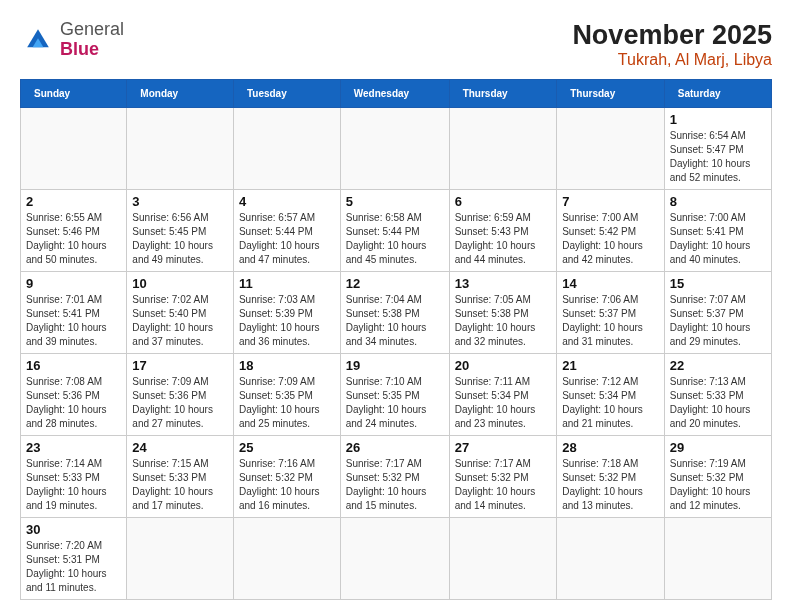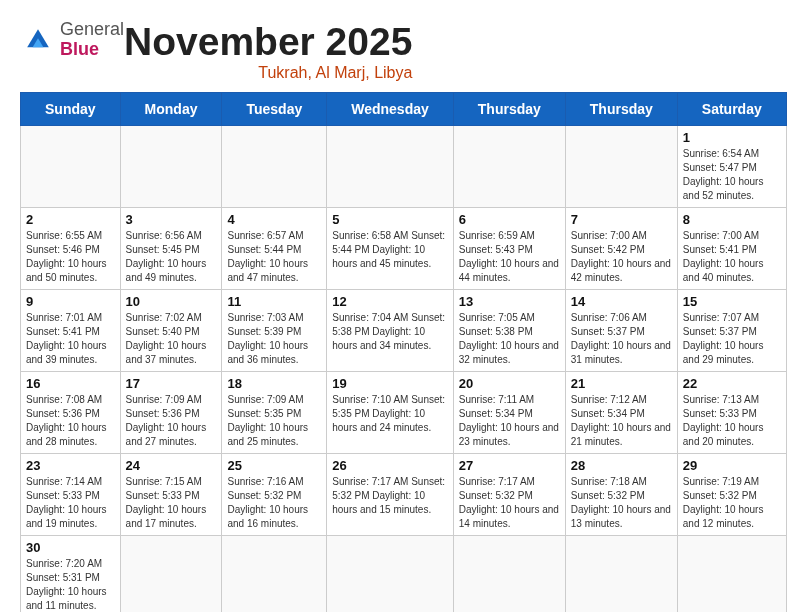--- a/index.html
+++ b/index.html
@@ -12,21 +12,21 @@
       min-height: 100vh;
     }
     .calendar-container {
       width: 792px;
       background: #fff;
       padding: 20px;
     }
     .header {
       display: flex;
       align-items: flex-start;
-      justify-content: flex-start;
+      justify-content: space-between;
       margin-bottom: 10px;
     }
     .logo {
       display: flex;
       align-items: center;
       gap: 4px;
     }
     .logo-text {
       font-size: 18px;
       font-weight: normal;
@@ -35,39 +35,39 @@
     .logo-text .general { color: #555; }
     .logo-text .blue { color: #be185d; font-weight: bold; }
     .logo-icon {
       width: 36px;
       height: 36px;
     }
     .title-section {
       text-align: right;
     }
     .month-title {
-      font-size: 39px;
+      font-size: 27px;
       font-weight: bold;
       color: #222;
     }
     .location {
       font-size: 16px;
       color: #c2410c;
     }
     .calendar-table {
       width: 100%;
       border-collapse: collapse;
       border: 1px solid #ccc;
     }
     .calendar-table th {
       background: #1565c0;
       color: #fff;
       text-align: left;
-      padding: 8px 24px;
-      font-size: 14px;
+      padding: 8px 13px;
+      font-size: 10px;
       border: 1px solid #1a5cb0;
     }
     .calendar-table td {
       border: 1px solid #ccc;
       vertical-align: top;
       padding: 4px 5px;
       width: 113px;
       min-height: 70px;
       background: #fff;
       font-size: 11px;

